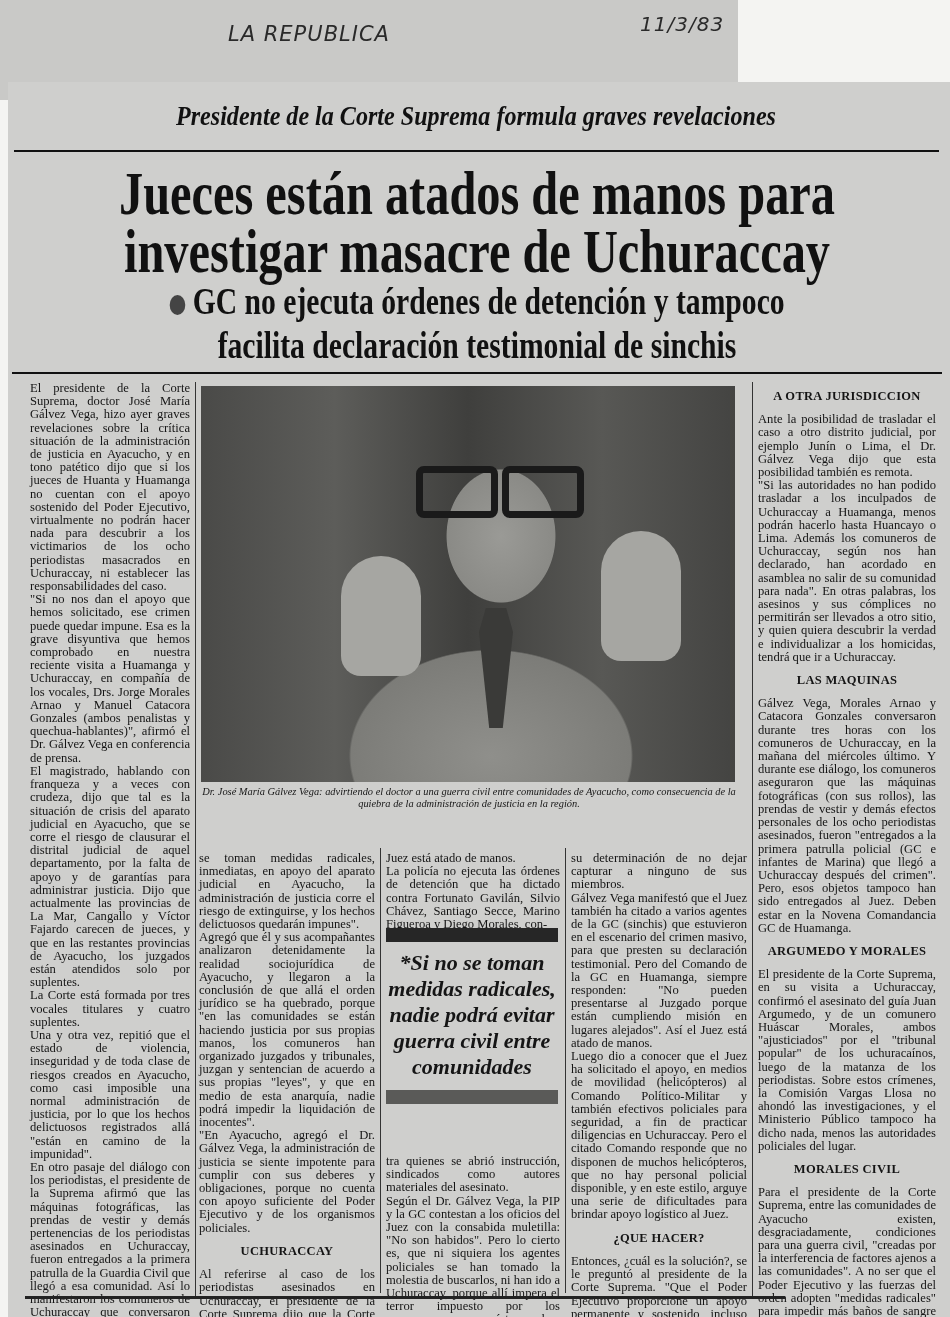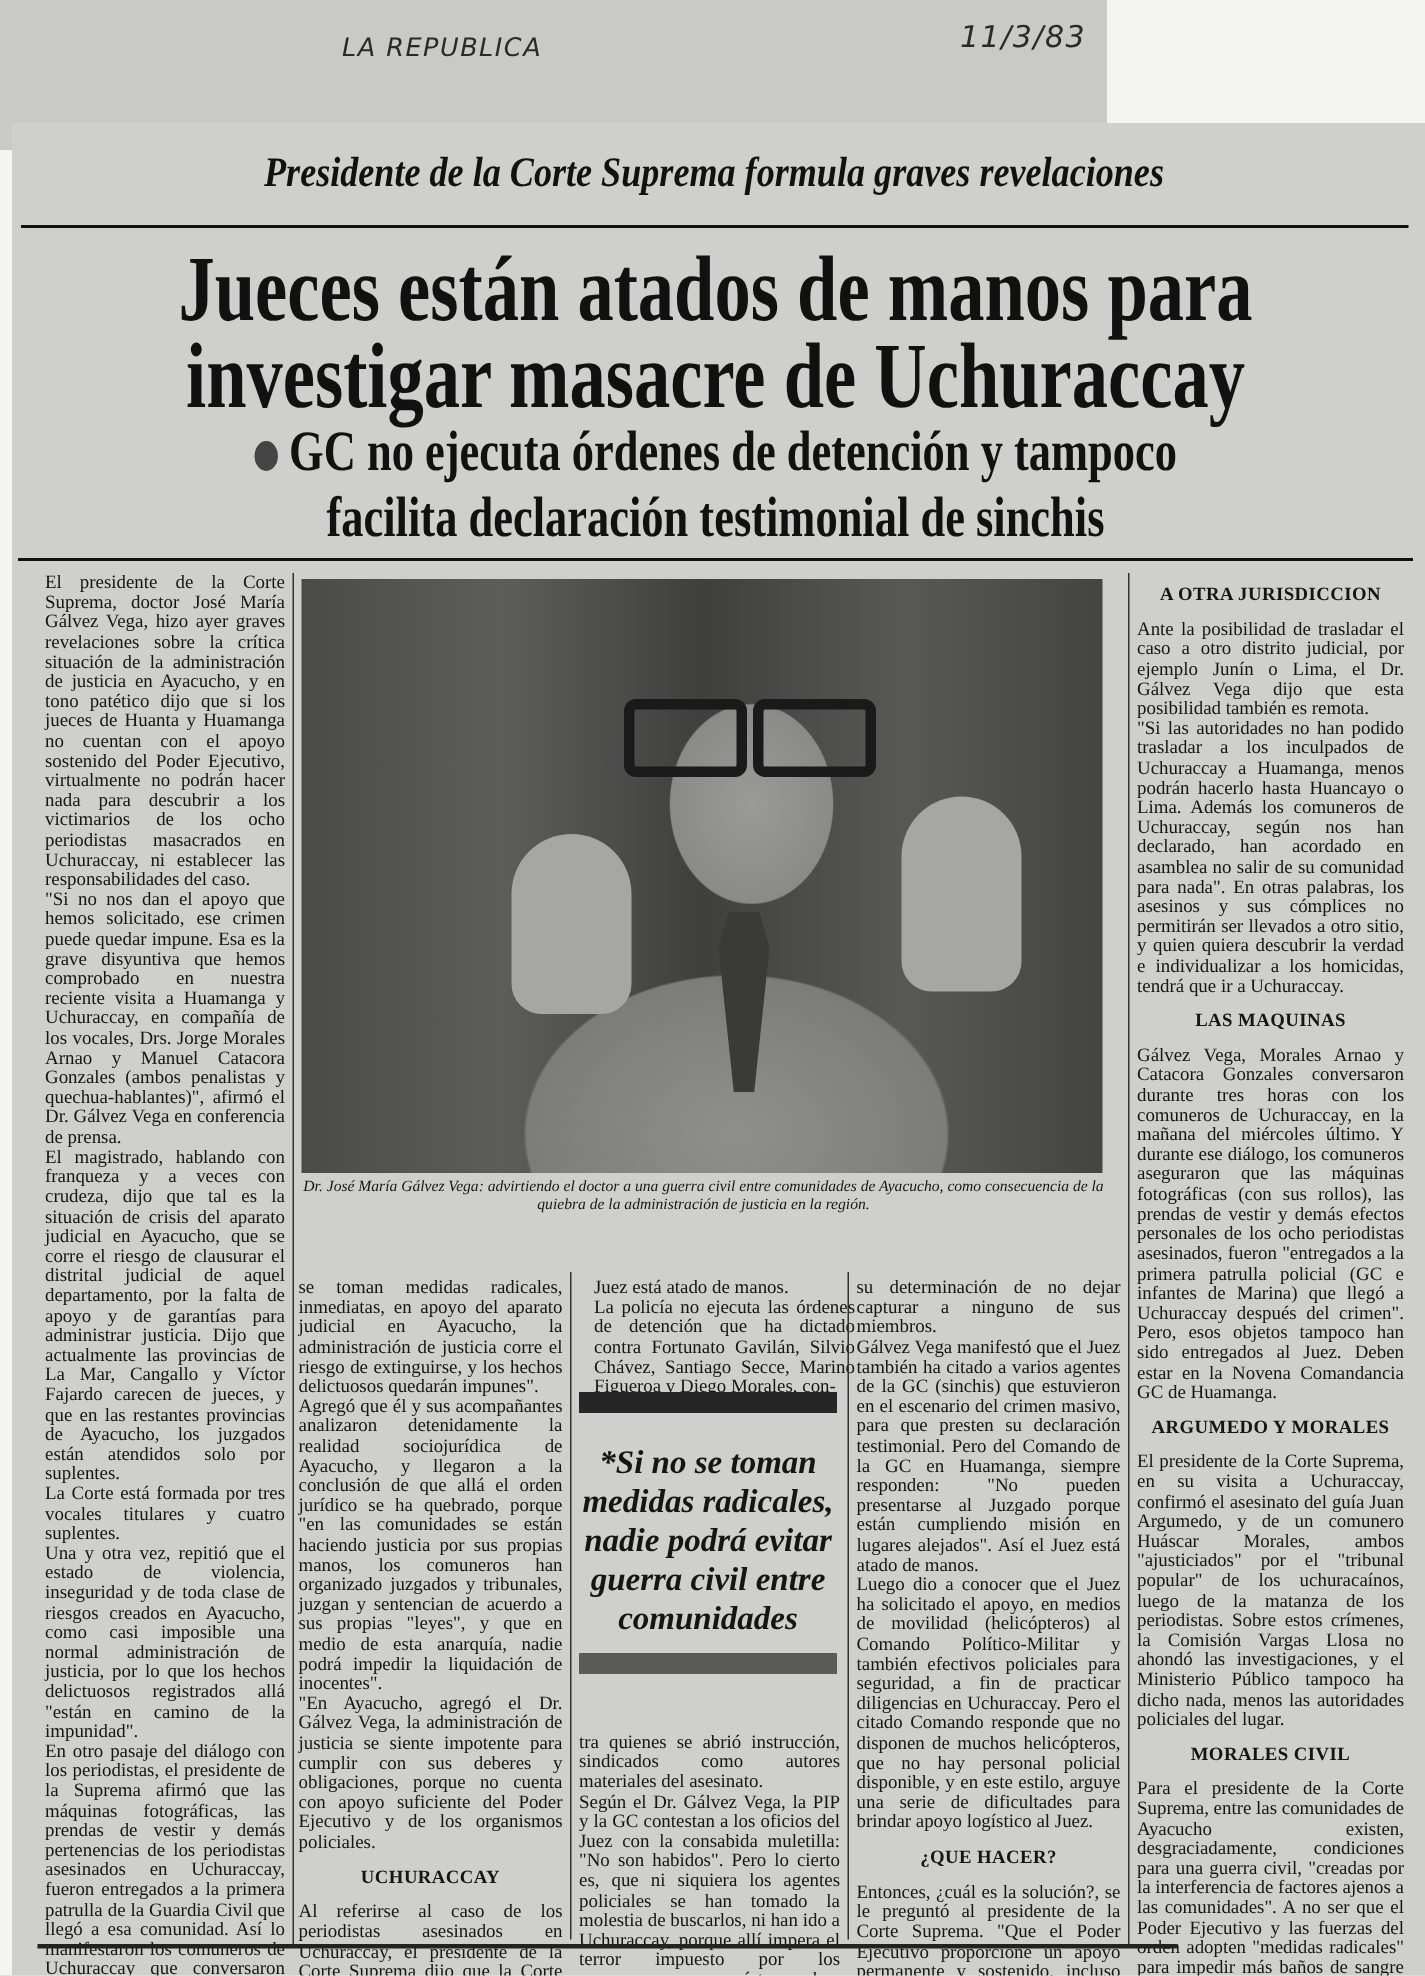--- a/index.html
+++ b/index.html
@@ -1,18 +1,18 @@
 <!DOCTYPE html>
 <html><head>
 <meta charset="utf-8">
 <style>
   html,body{margin:0;padding:0;}
   body{width:950px;height:1317px;background:#f4f4f2;position:relative;overflow:hidden;font-family:"DejaVu Serif",serif;color:#151515;}
   .paper-top{position:absolute;left:0;top:0;width:738px;height:100px;background:#c9c9c7;}
-  .handwrite{position:absolute;font-family:"DejaVu Sans",sans-serif;font-size:17px;letter-spacing:1px;color:#2a2a2a;font-style:italic;}
+  .handwrite{position:absolute;font-family:"DejaVu Sans",sans-serif;font-size:21px;letter-spacing:1px;color:#2a2a2a;font-style:italic;}
   .hw-paper{left:228px;top:22px;}
   .hw-date{left:640px;top:12px;font-size:20px;}
   .clip{position:absolute;left:8px;top:82px;width:942px;height:1235px;background:#cfcfcd;}
   .kicker{position:absolute;left:16px;top:100px;width:920px;text-align:center;font-family:"Liberation Serif",serif;font-style:italic;font-weight:bold;font-size:28px;color:#111;transform:scaleX(0.86);}
   .rule{position:absolute;height:2px;background:#111;}
   .headline{position:absolute;left:12px;width:930px;font-family:"Liberation Serif",serif;font-weight:bold;color:#111;text-align:center;line-height:1;}
   .h1{top:162px;font-size:62px;transform:scaleX(0.78);transform-origin:center;}
   .h2{top:220px;font-size:62px;transform:scaleX(0.78);}
   .sub{top:282px;font-size:38px;transform:scaleX(0.78);}
   .sub2{top:326px;font-size:38px;transform:scaleX(0.78);}
@@ -28,21 +28,21 @@
      overflow:hidden;}
   .photo .glasses{position:absolute;left:215px;top:80px;width:160px;height:42px;}
   .photo .glasses span{position:absolute;top:0;width:68px;height:38px;border:7px solid #1a1a1a;border-radius:8px;}
   .photo .tie{position:absolute;left:278px;top:222px;width:34px;height:120px;background:#3a3a38;clip-path:polygon(20% 0,80% 0,100% 20%,70% 100%,30% 100%,0 20%);}
   .photo .handL{position:absolute;left:140px;top:170px;width:80px;height:120px;background:#a6a6a2;border-radius:40px 40px 20px 20px;}
   .photo .handR{position:absolute;left:400px;top:145px;width:80px;height:130px;background:#a6a6a2;border-radius:40px 40px 20px 20px;}
   .caption{position:absolute;left:200px;top:786px;width:538px;font-family:"Liberation Serif",serif;font-style:italic;font-size:10.4px;line-height:12px;text-align:center;}
   .quote-box{position:absolute;left:386px;top:928px;width:172px;}
   .quote-bar{height:14px;background:#262626;}
   .quote-bar2{height:14px;background:#5a5a58;}
-  .quote-text{font-family:"Liberation Serif",serif;font-style:italic;font-weight:bold;font-size:22px;line-height:26px;text-align:center;padding:8px 0 10px;margin-top:12px;}
+  .quote-text{font-family:"Liberation Serif",serif;font-style:italic;font-weight:bold;font-size:22px;line-height:26px;text-align:center;padding:8px 0 10px;}
   .bottom-rule{position:absolute;left:25px;top:1296px;width:760px;height:3px;background:#222;}
 </style>
 </head>
 <body>
 
 <div class="paper-top"></div>
 <div class="handwrite hw-paper">LA REPUBLICA</div>
 <div class="handwrite hw-date">11/3/83</div>
 
 <div class="clip"></div>
@@ -80,21 +80,21 @@
 
 <div class="col" style="left:199px;top:852px;width:176px;">
   <p>se toman medidas radicales, inmediatas, en apoyo del aparato judicial en Ayacucho, la administración de justicia corre el riesgo de extinguirse, y los hechos delictuosos quedarán impunes".</p>
   <p>Agregó que él y sus acompañantes analizaron detenidamente la realidad sociojurídica de Ayacucho, y llegaron a la conclusión de que allá el orden jurídico se ha quebrado, porque "en las comunidades se están haciendo justicia por sus propias manos, los comuneros han organizado juzgados y tribunales, juzgan y sentencian de acuerdo a sus propias "leyes", y que en medio de esta anarquía, nadie podrá impedir la liquidación de inocentes".</p>
   <p>"En Ayacucho, agregó el Dr. Gálvez Vega, la administración de justicia se siente impotente para cumplir con sus deberes y obligaciones, porque no cuenta con apoyo suficiente del Poder Ejecutivo y de los organismos policiales.</p>
   <h4>UCHURACCAY</h4>
   <p>Al referirse al caso de los periodistas asesinados en Uchuraccay, el presidente de la Corte Suprema dijo que la Corte Superior de Ayacucho nombró un Juez ad hoc (Dr. Juan Flores Rojas) para investigar el crimen en forma exclusiva. Expresó que la instrucción comenzó con algunas fallas, pero éstas ya han sido subsanadas. Sin embargo, agregó, el</p>
 </div>
 <div class="vline" style="left:380px;top:848px;height:445px;"></div>
 
-<div class="col" style="left:396px;top:852px;width:174px;">
+<div class="col" style="left:386px;top:852px;width:174px;">
   <p>Juez está atado de manos.</p>
   <p>La policía no ejecuta las órdenes de detención que ha dictado contra Fortunato Gavilán, Silvio Chávez, Santiago Secce, Marino Figueroa y Diego Morales, con-</p>
 </div>
 <div class="quote-box">
   <div class="quote-bar"></div>
   <div class="quote-text">*Si no se toman medidas radicales, nadie podrá evitar guerra civil entre comunidades</div>
   <div class="quote-bar2"></div>
 </div>
 <div class="col" style="left:386px;top:1155px;width:174px;">
   <p>tra quienes se abrió instrucción, sindicados como autores materiales del asesinato.</p>

